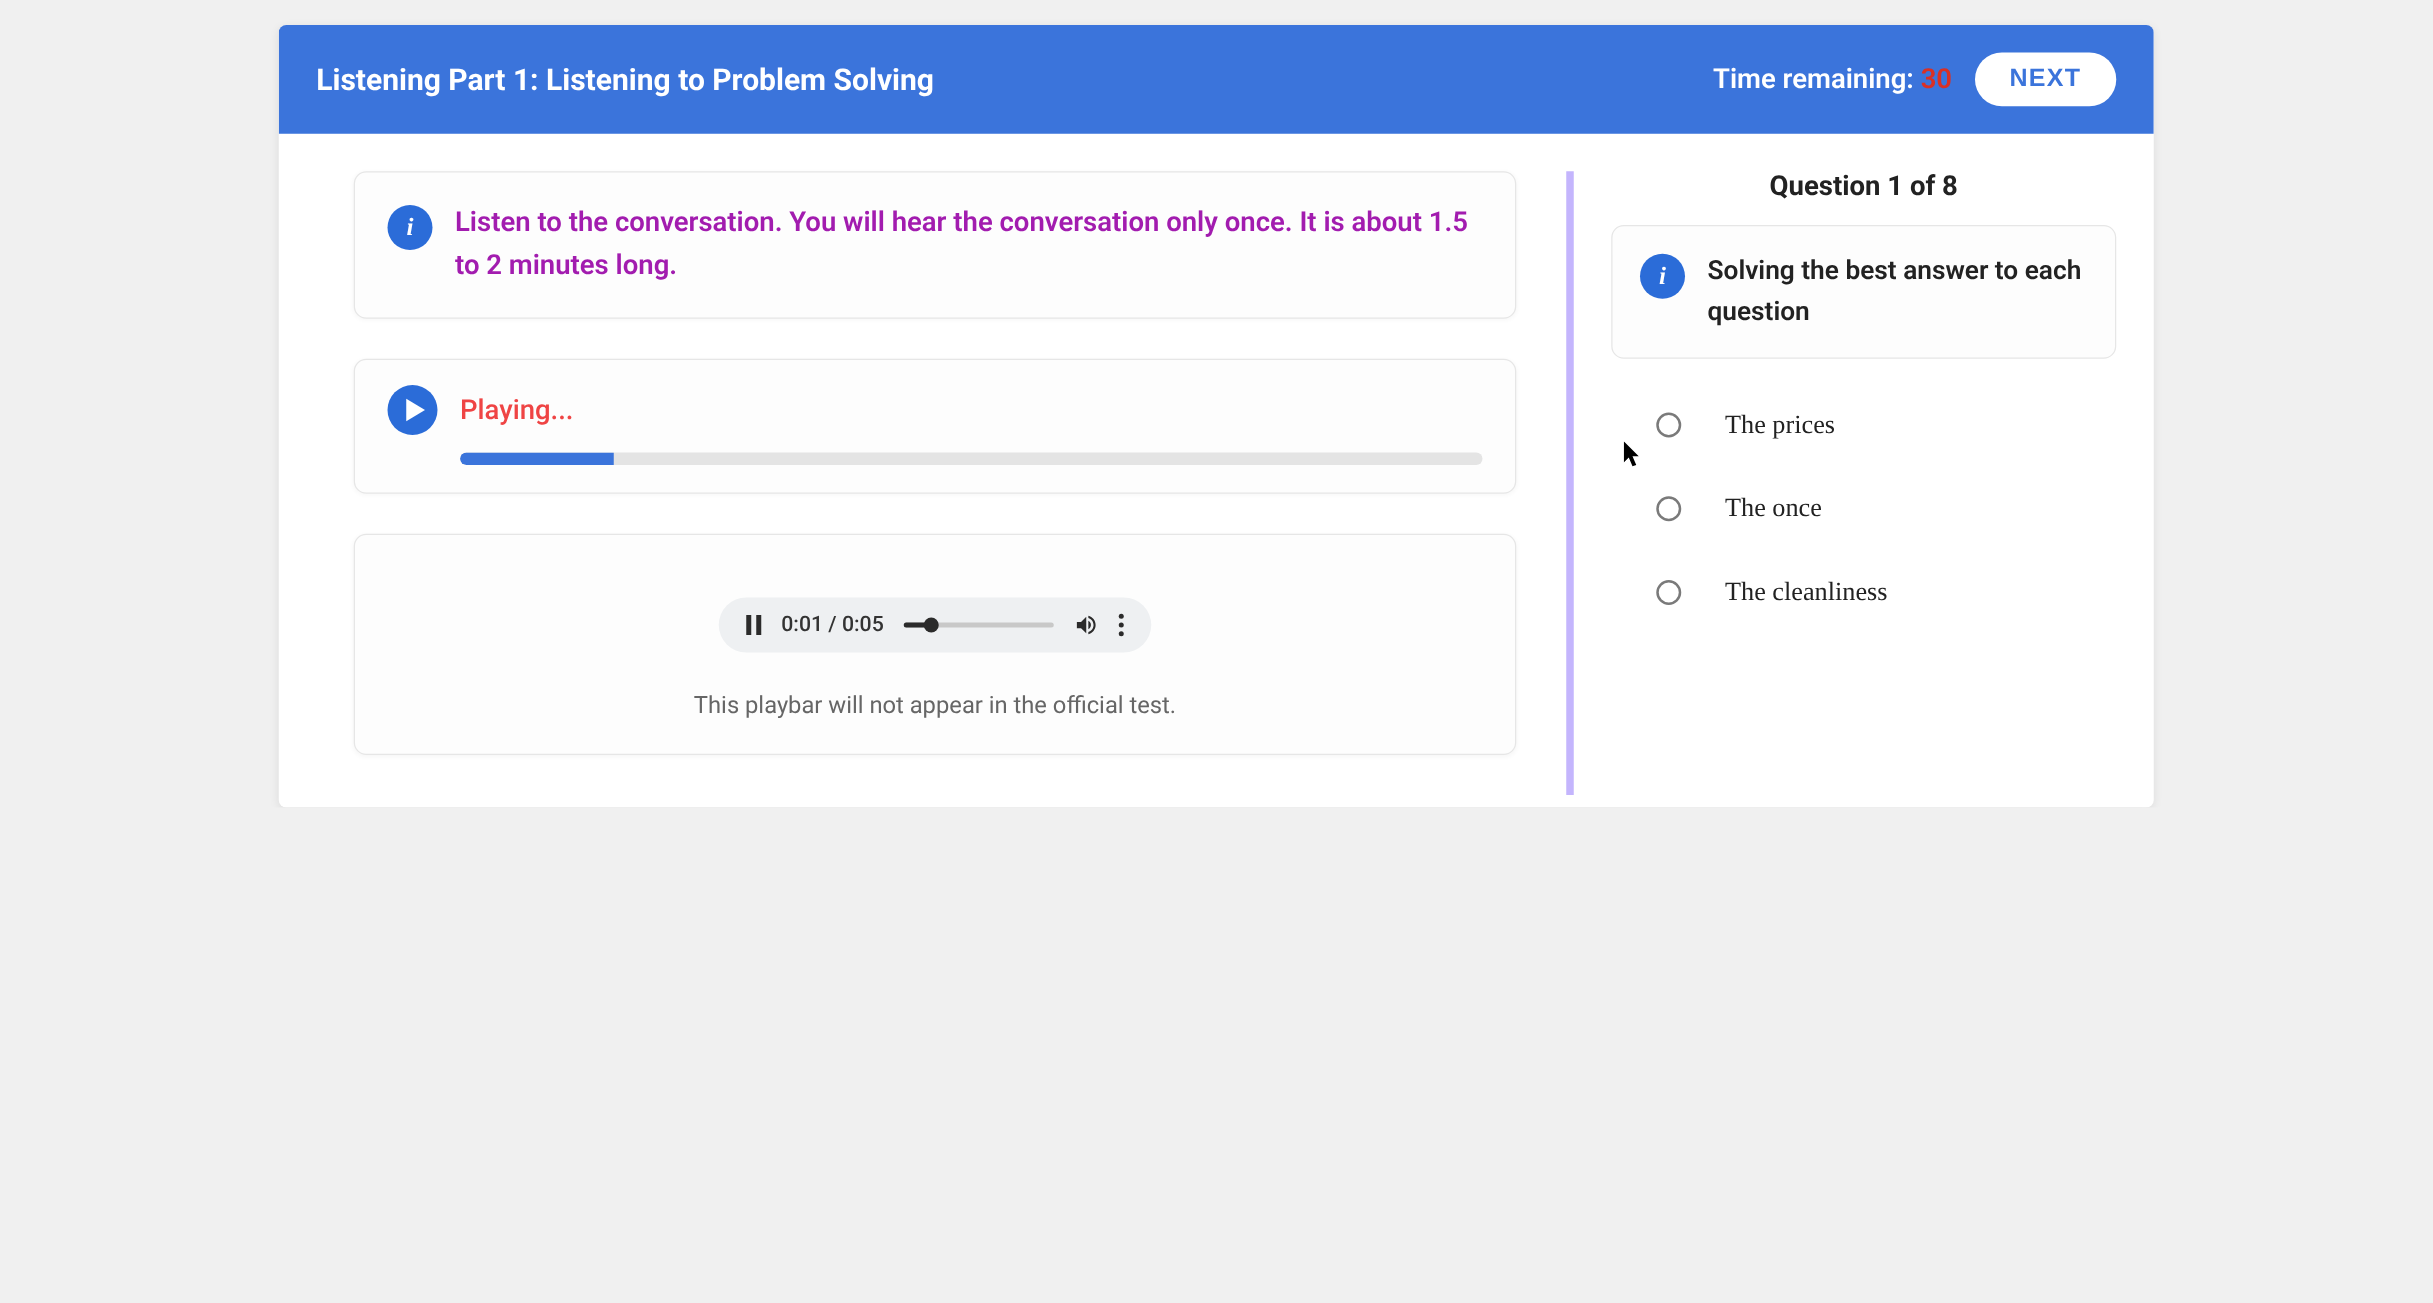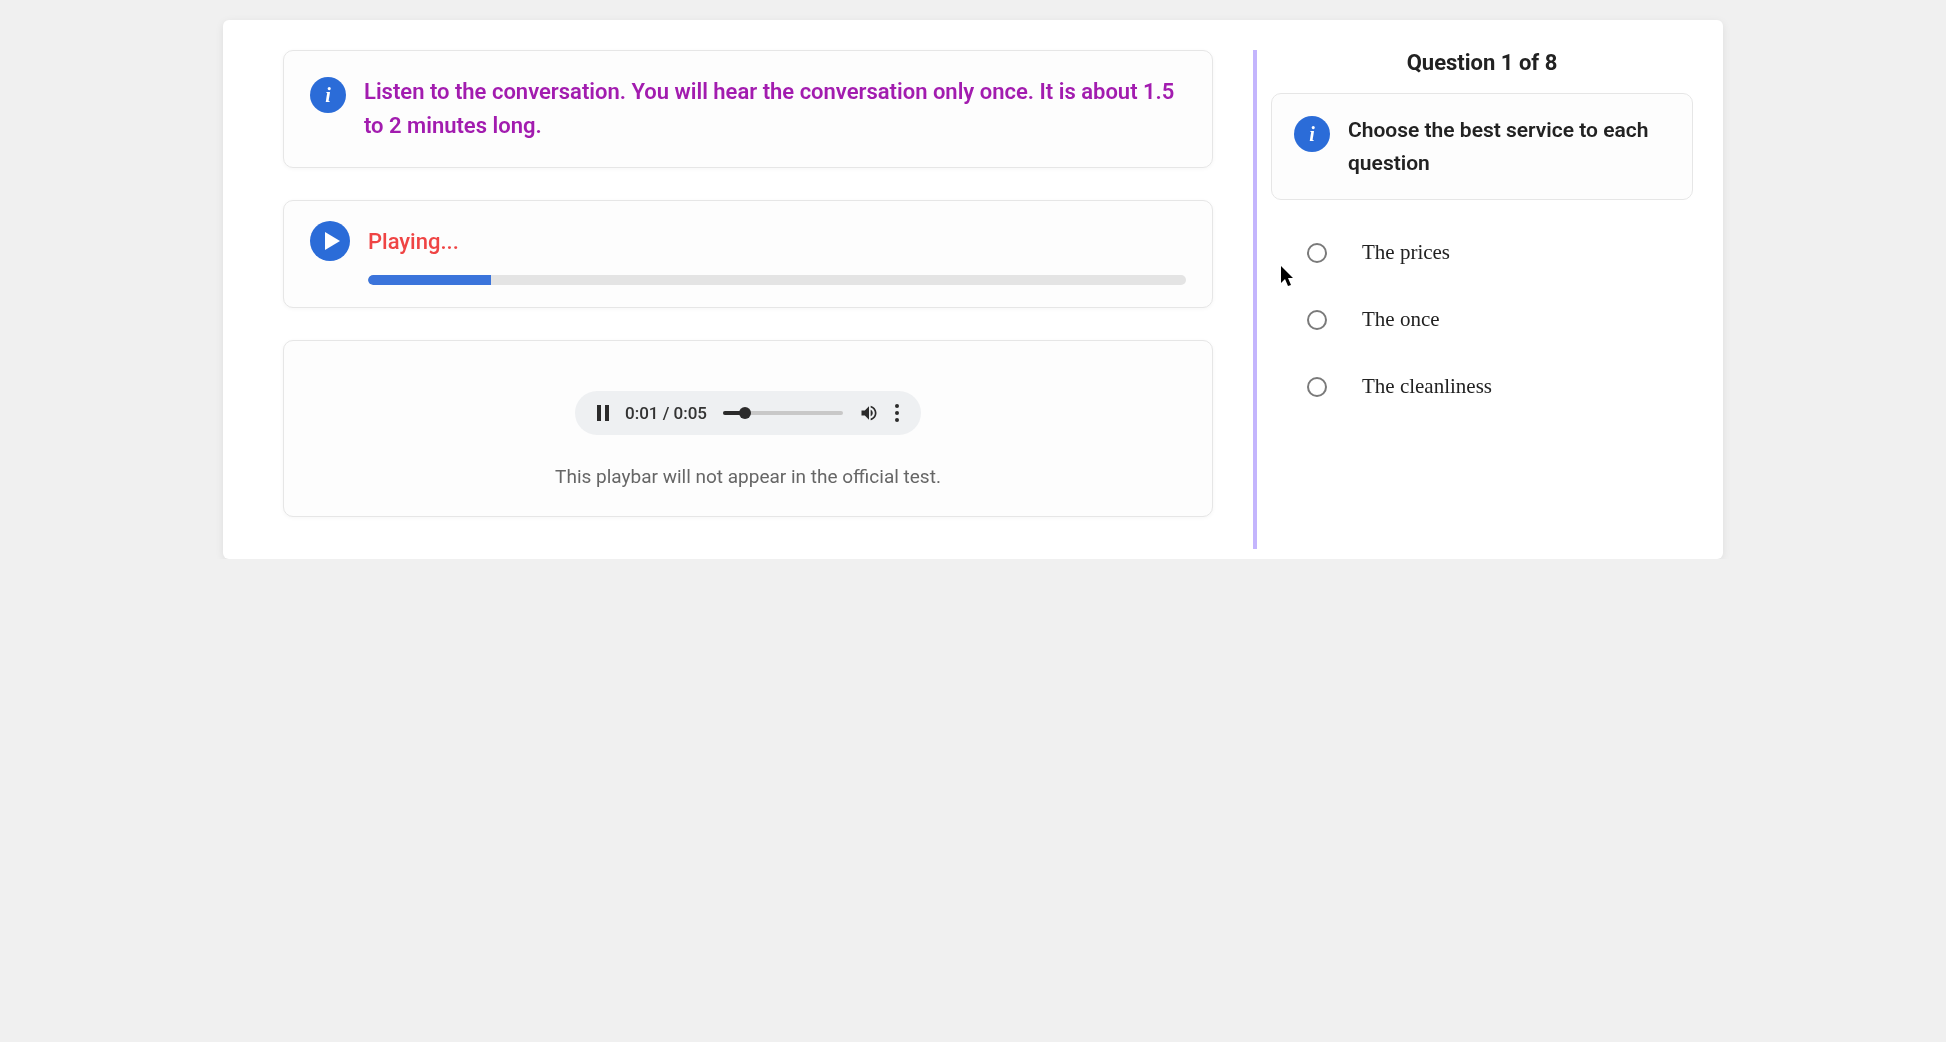--- a/index.html
+++ b/index.html
@@ -58,22 +58,22 @@
     .body {
       display: flex;
       padding: 30px 30px 10px 60px;
     }
     .left-col {
       flex: 1;
       padding-right: 40px;
     }
     .right-col {
       width: 440px;
-      border-left: 4px solid #c4b5fd;
-      padding-left: 14px;
+      border-left: 6px solid #c4b5fd;
+      padding-left: 30px;
       padding-top: 0;
     }
     .card {
       background: #fdfdfd;
       border: 1px solid #e6e6e6;
       border-radius: 10px;
       padding: 24px 26px;
       margin-bottom: 32px;
       box-shadow: 0 1px 4px rgba(0,0,0,0.04);
     }
@@ -272,20 +272,29 @@
       position: absolute;
       width: 16px;
       height: 22px;
       pointer-events: none;
     }
   </style>
 </head>
 <body>
 
 <div class="container">
+  <div class="header">
+    <div class="header-title">Listening Part 1: Listening to Problem Solving</div>
+    <div class="header-right">
+      <div class="time-remaining">
+        <span>Time remaining: </span><span class="time-value">30</span>
+      </div>
+      <button class="next-btn">NEXT</button>
+    </div>
+  </div>
 
   <div class="body">
     <div class="left-col">
 
       <div class="card">
         <div class="info-row">
           <div class="info-icon">i</div>
           <div class="info-text">Listen to the conversation. You will hear the conversation only once. It is about 1.5 to 2 minutes long.</div>
         </div>
       </div>
@@ -326,21 +335,21 @@
       </div>
 
     </div>
 
     <div class="right-col">
       <div class="question-counter">Question 1 of 8</div>
 
       <div class="right-card">
         <div class="info-row">
           <div class="info-icon">i</div>
-          <div class="right-info-text">Choose the best service to each question</div>
+          <div class="right-info-text">Solving the best answer to each question</div>
         </div>
       </div>
 
       <div class="options" style="position:relative;">
         <div class="option">
           <div class="radio"></div>
           <div class="option-label">The prices</div>
         </div>
         <div class="option">
           <div class="radio"></div>

